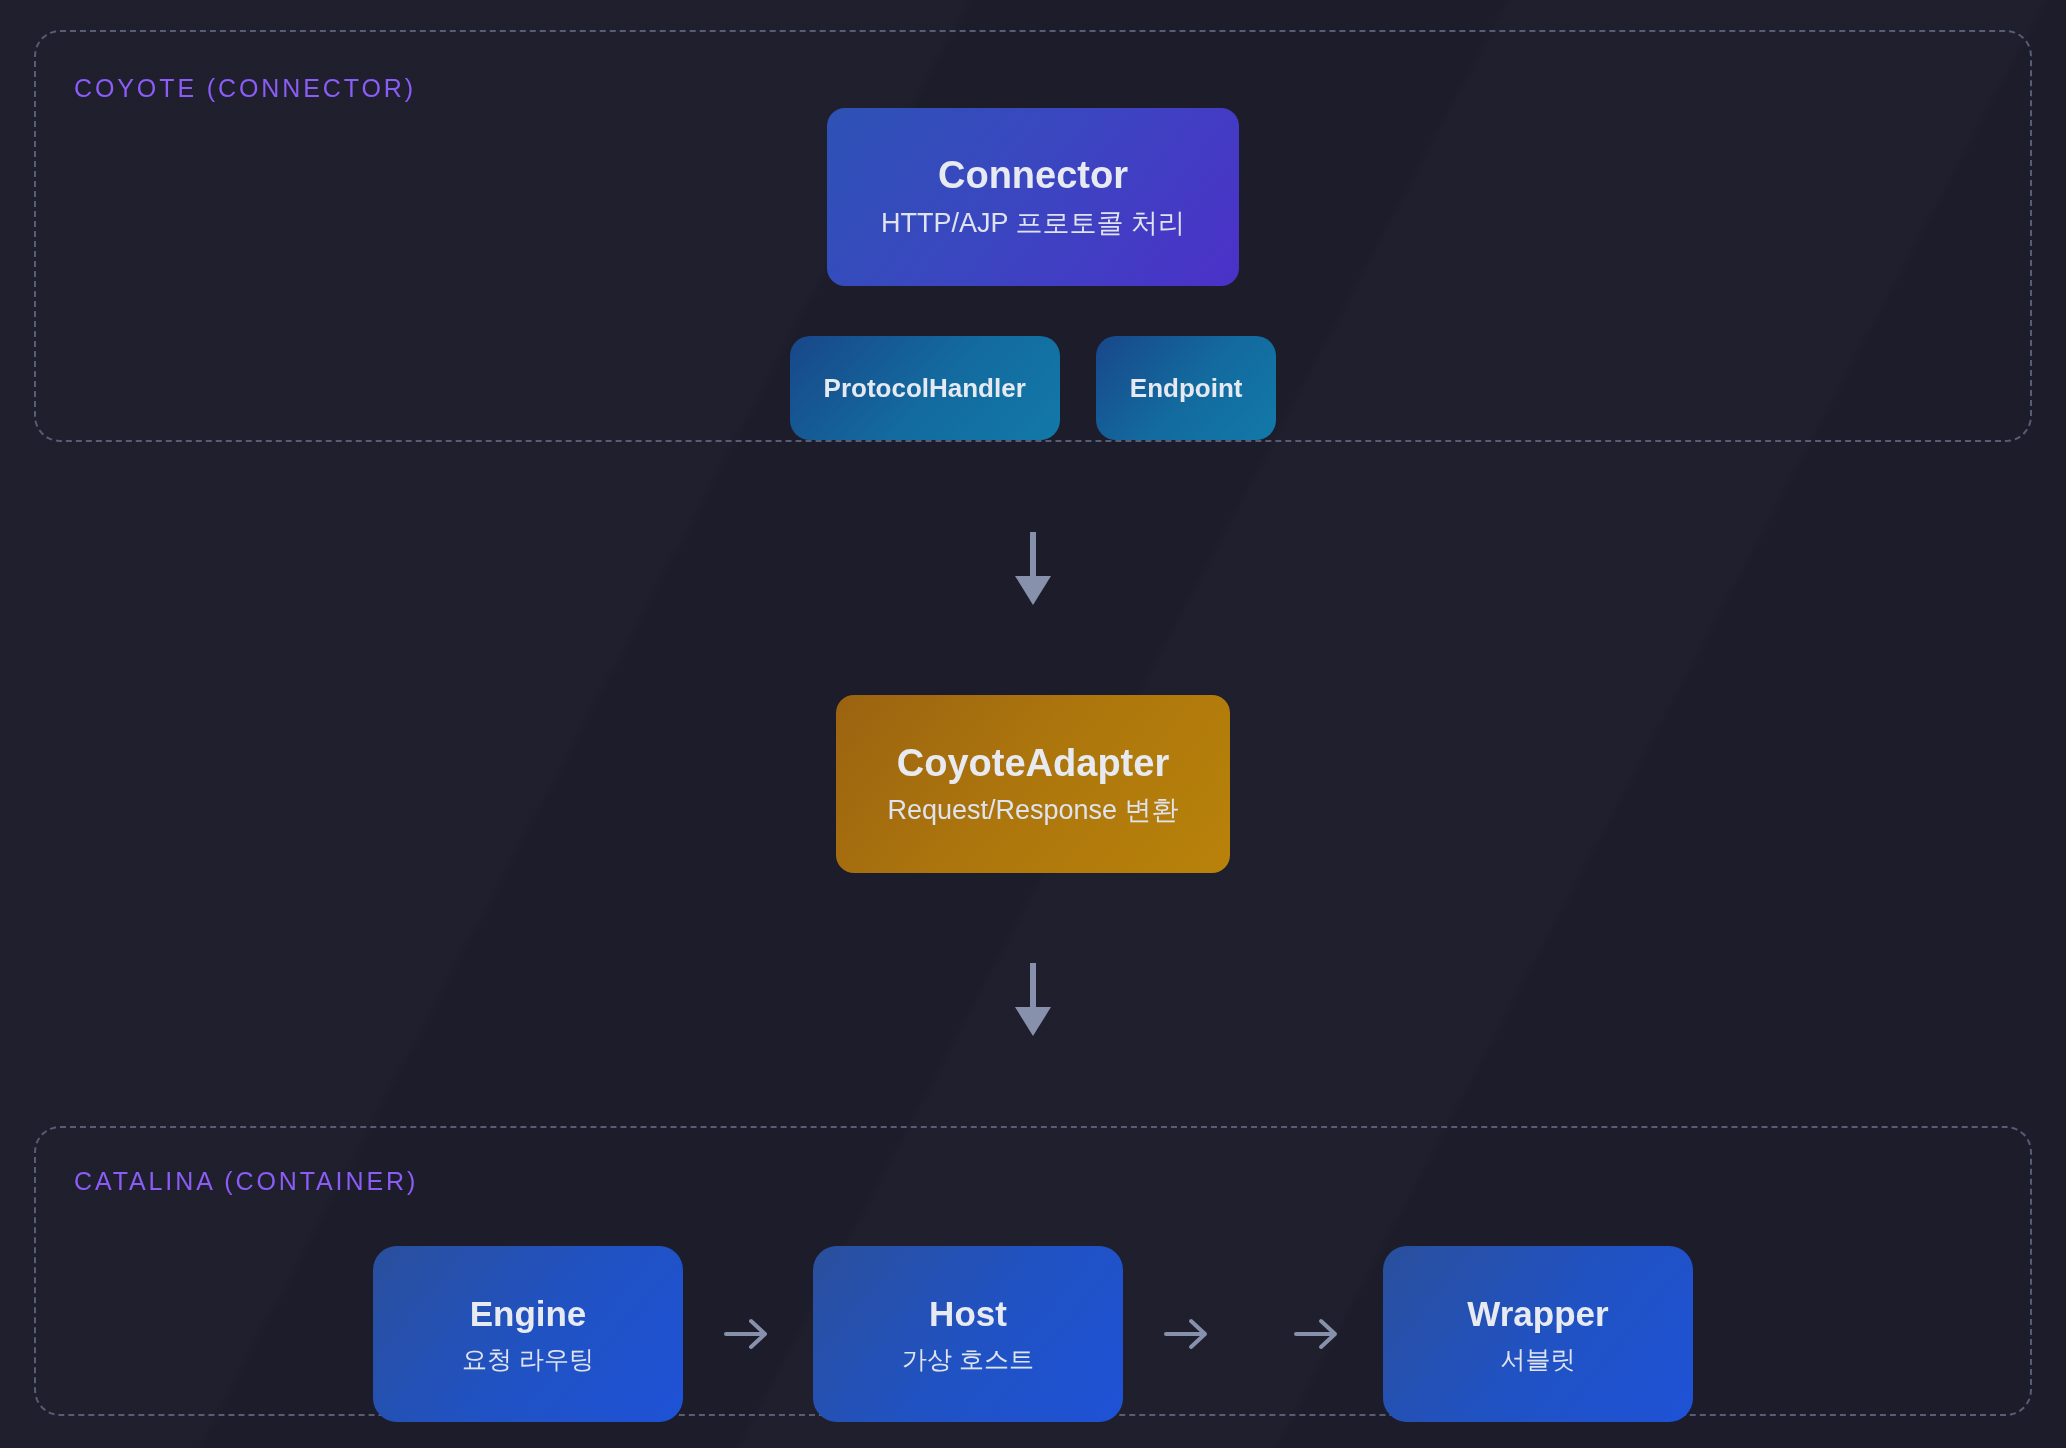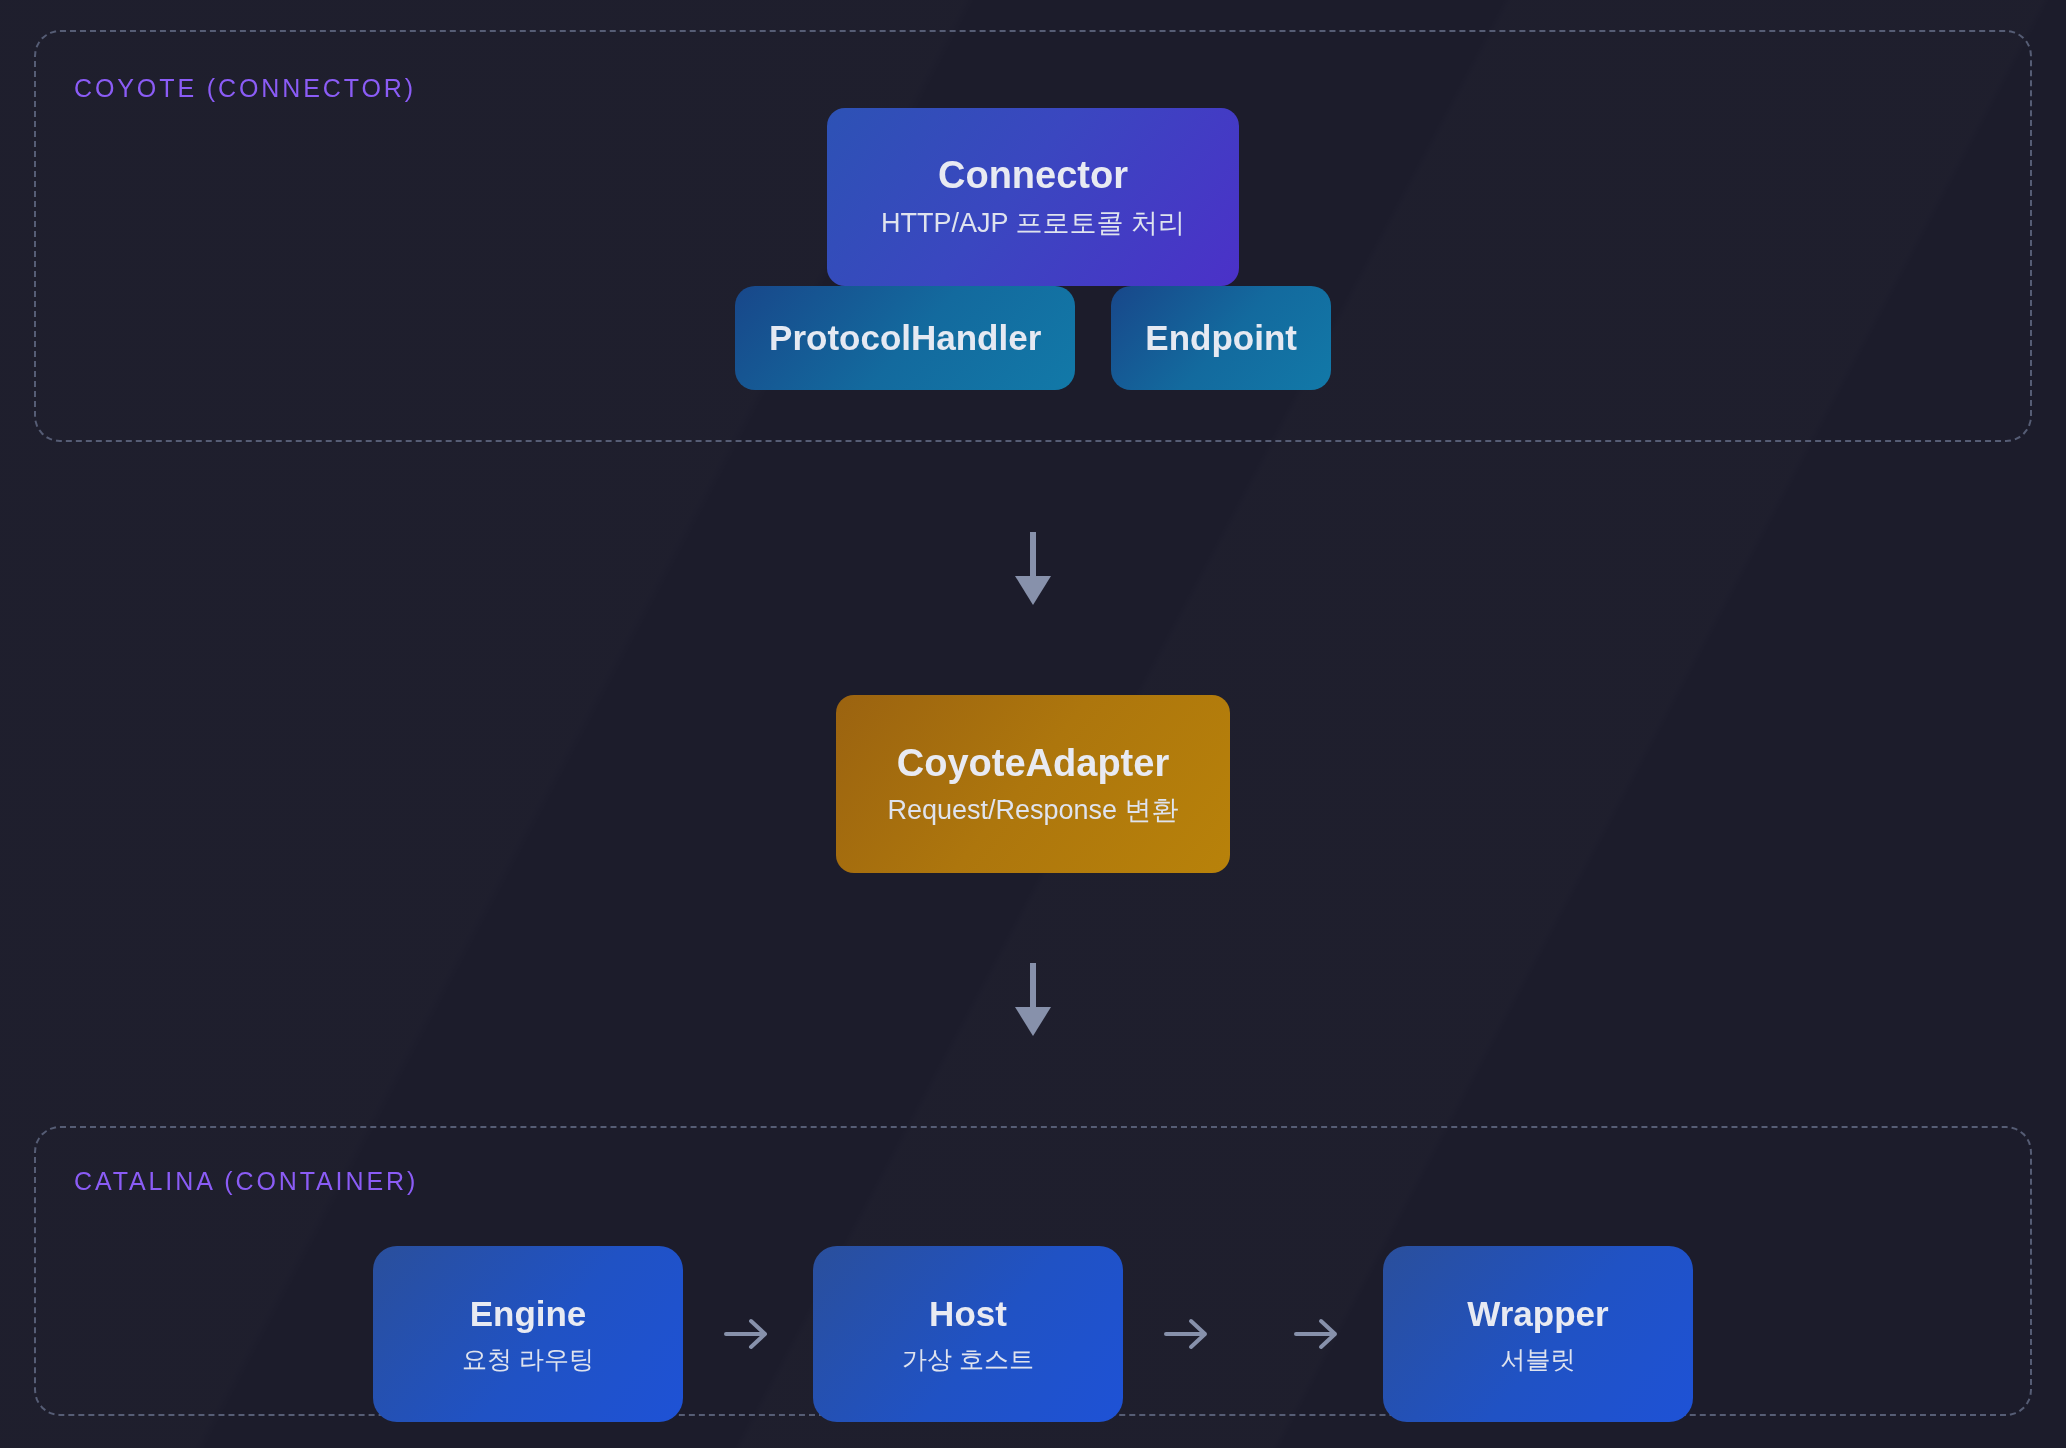--- a/index.html
+++ b/index.html
@@ -61,20 +61,21 @@
   }
   #catalina-panel .panel-label { left: 38px; top: 39px; }
 
   
   .coyote-stack {
     position: absolute;
     left: 0; right: 0; top: 76px;
     display: flex;
     flex-direction: column;
     align-items: center;
+    gap: 50px;
   }
 
   .node {
     border-radius: 18px;
     display: flex;
     flex-direction: column;
     align-items: center;
     justify-content: center;
     text-align: center;
   }
@@ -110,21 +111,21 @@
     height: 104px;
     border-radius: 20px;
     display: flex;
     align-items: center;
     justify-content: center;
     padding: 0 34px;
     background: linear-gradient(133deg, #18478a 0%, #136a9e 52%, #1279a8 100%);
   }
   .pill span {
     color: #e5e9f2;
-    font-size: 35px;
+    font-size: 26px;
     font-weight: bold;
     white-space: nowrap;
   }
 
   
   .v-arrow {
     flex: 1 1 auto;
     display: flex;
     align-items: center;
     justify-content: center;

